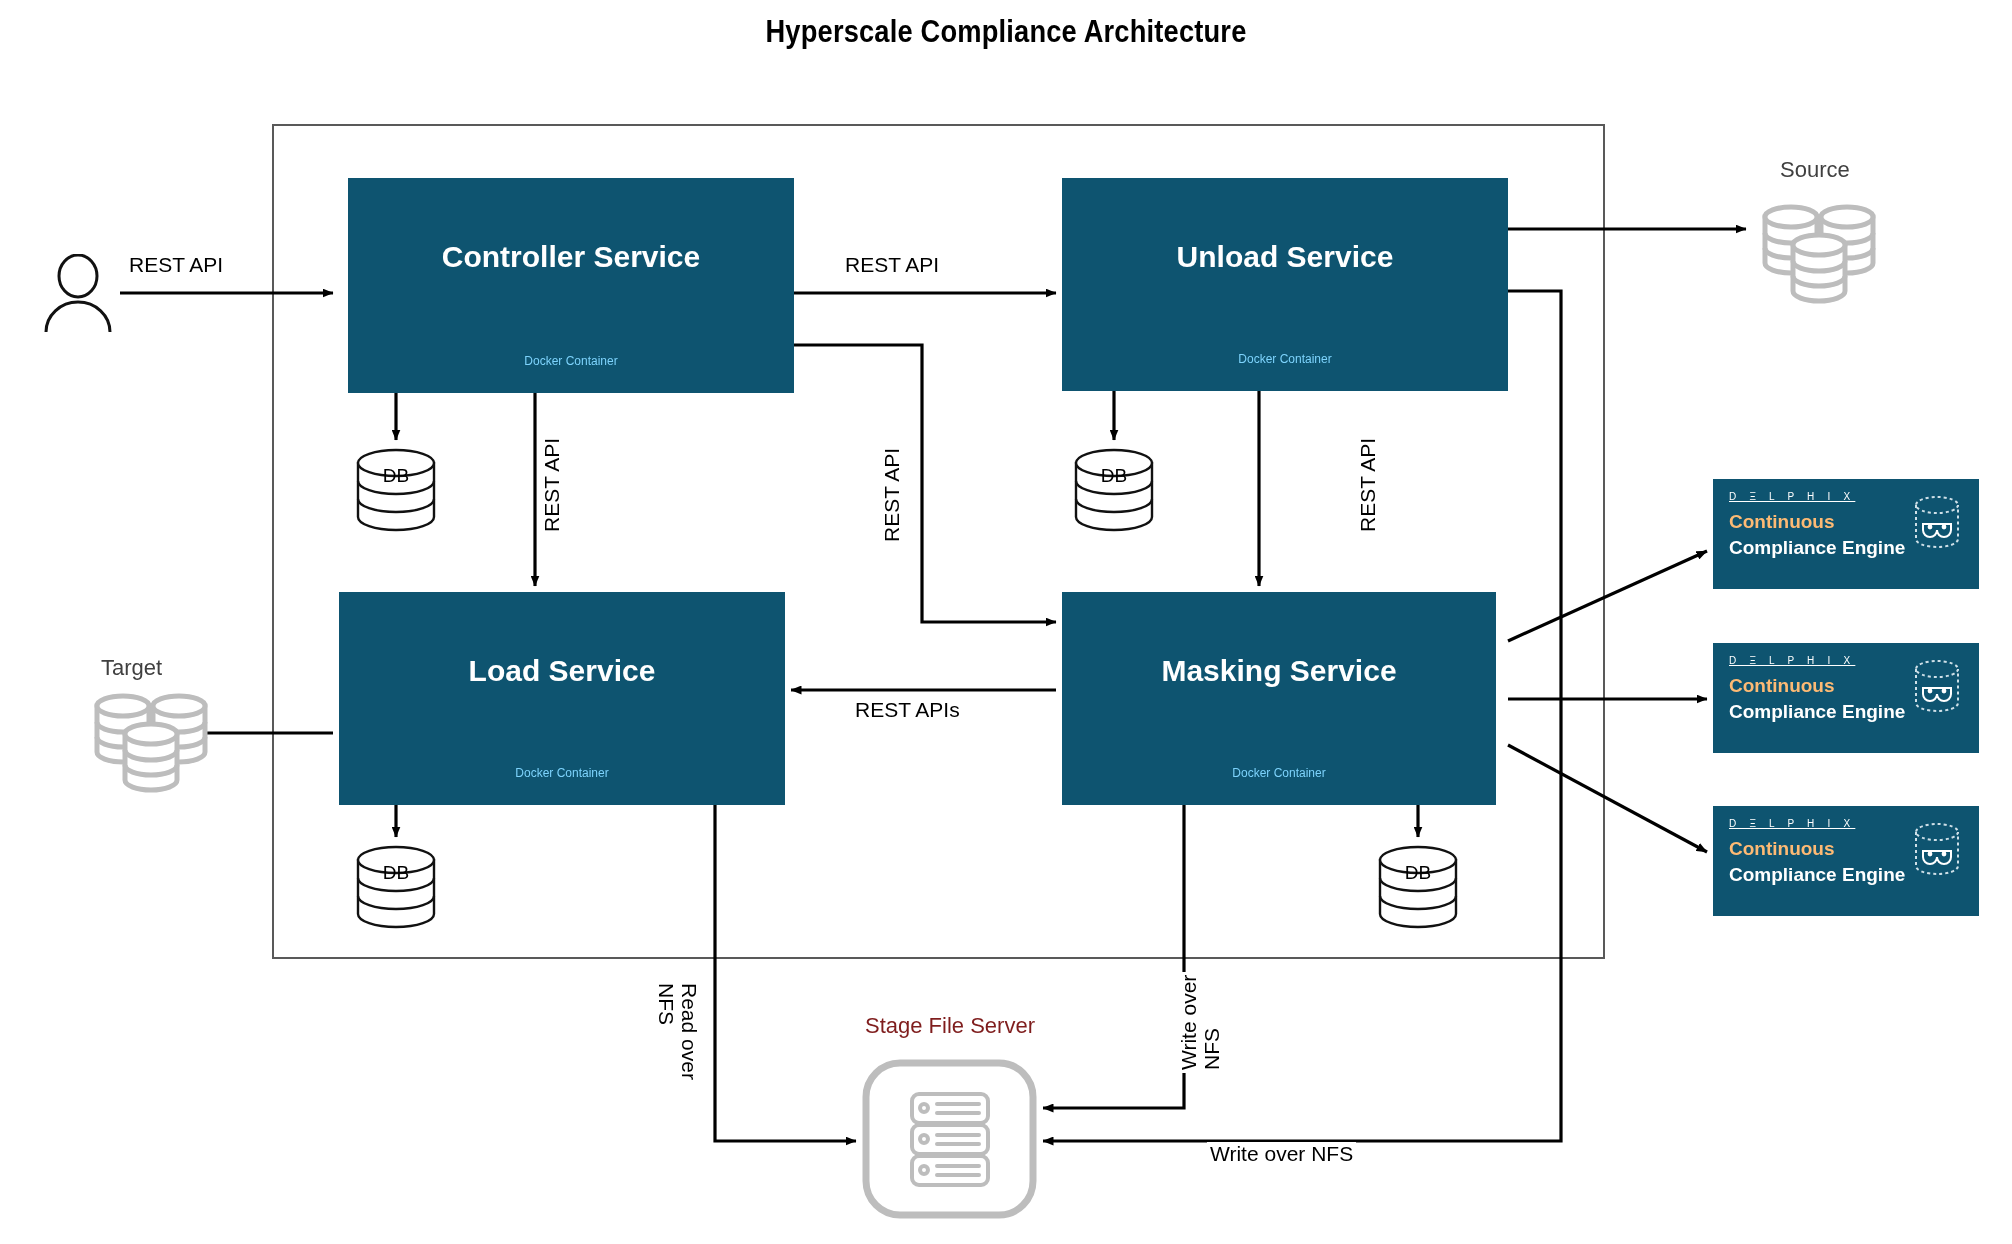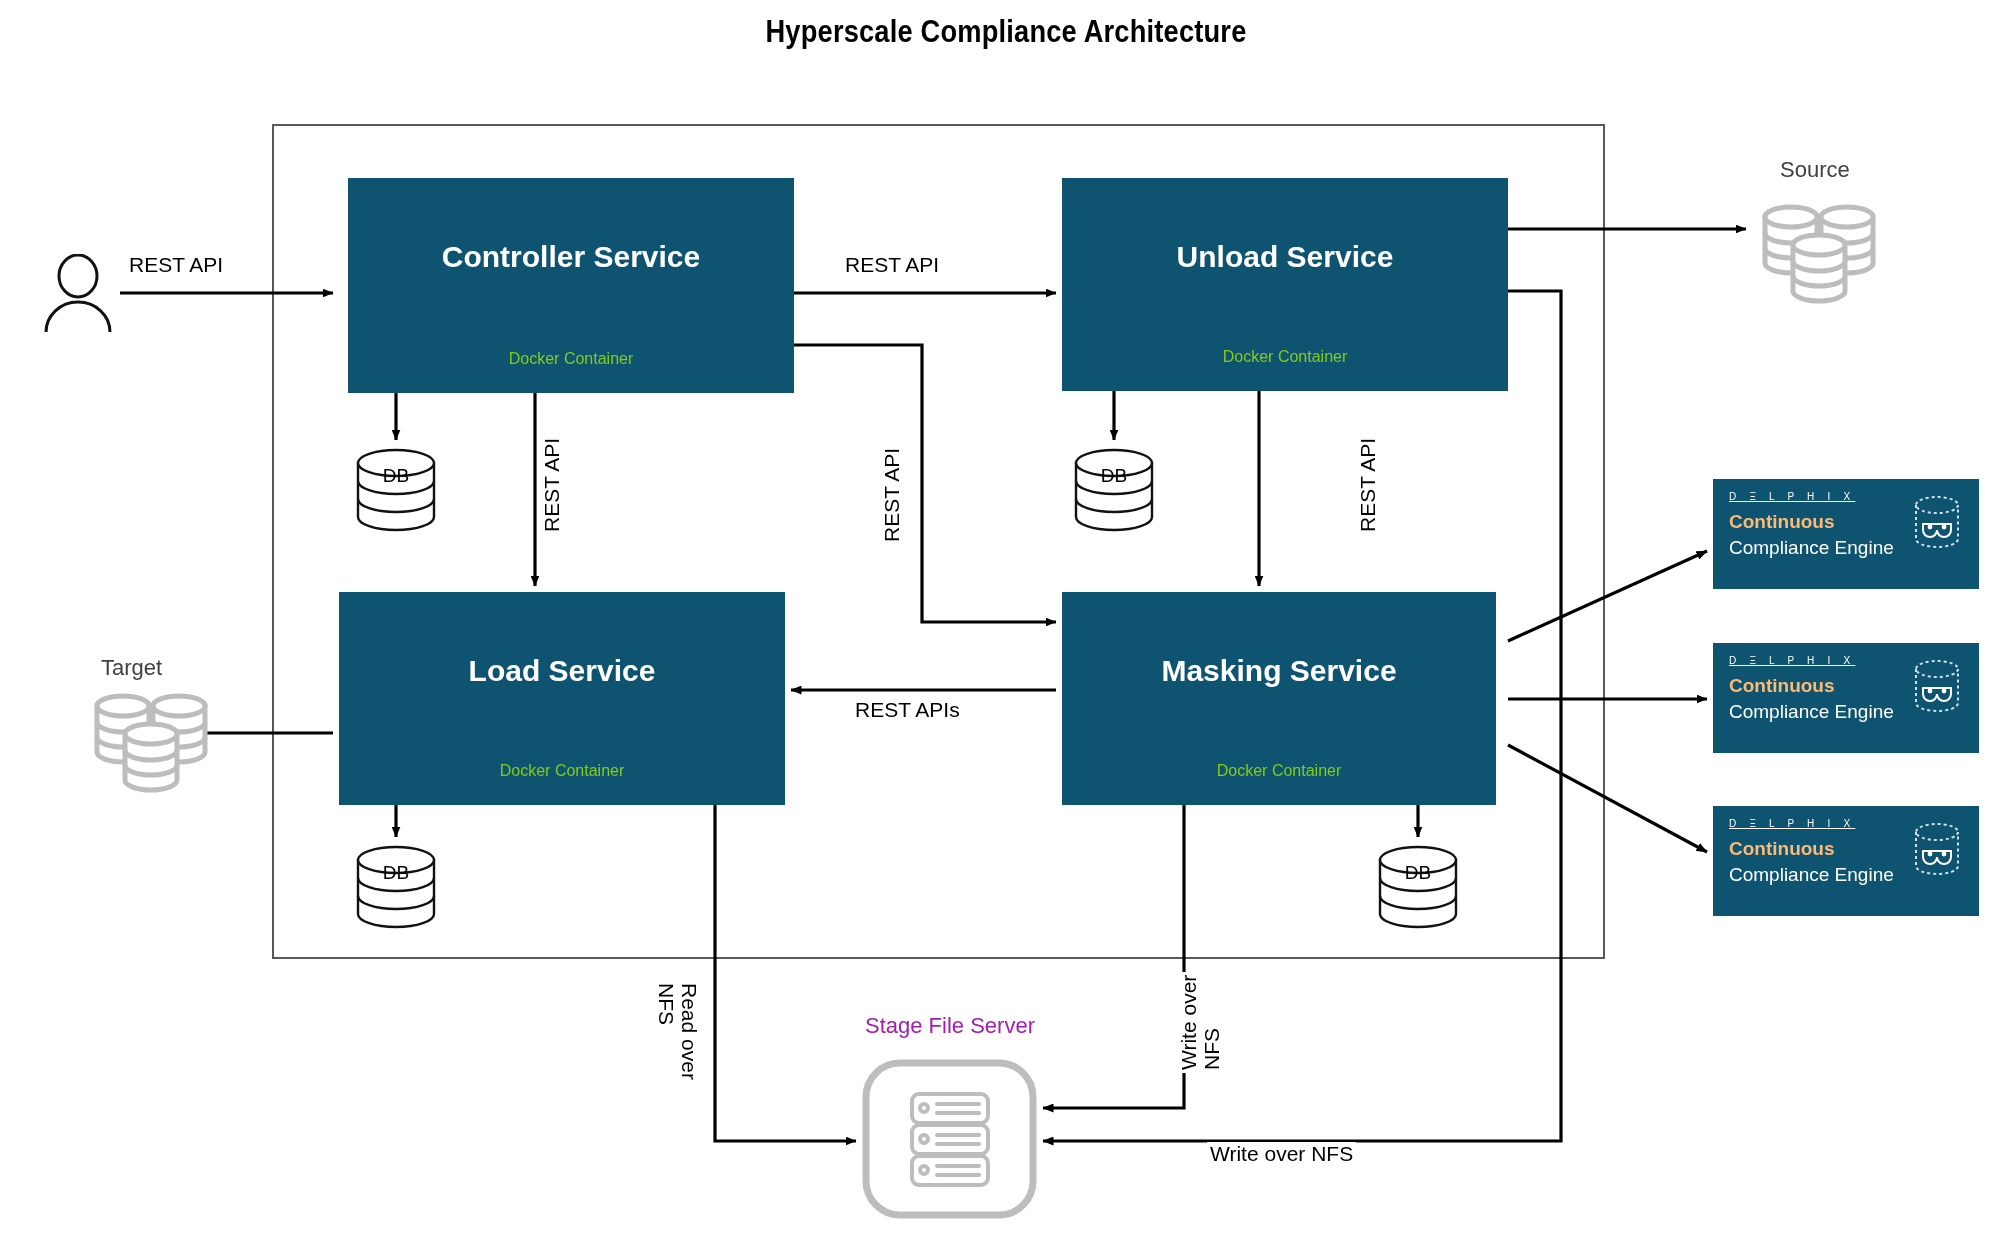--- a/index.html
+++ b/index.html
@@ -14,36 +14,36 @@
   }
 
   
   #outer-box{position:absolute;left:272px;top:124px;width:1333px;height:835px;
     border:2px solid #595959;box-sizing:border-box;background:transparent;}
 
   .svc{position:absolute;background:#0e5470;box-sizing:border-box;}
   .svc .svc-title{position:absolute;left:0;right:0;top:62px;text-align:center;
     color:#fff;font-size:30px;font-weight:bold;}
   .svc .svc-sub{position:absolute;left:0;right:0;bottom:25px;text-align:center;
-    color:#84cc16;font-size:16px;font-weight:normal;}
+    color:#7dd3fc;font-size:12px;font-weight:normal;}
 
   #svc-controller{left:348px;top:178px;width:446px;height:215px;}
   #svc-unload{left:1062px;top:178px;width:446px;height:213px;}
   #svc-load{left:339px;top:592px;width:446px;height:213px;padding-left:9px;}
   #svc-masking{left:1062px;top:592px;width:434px;height:213px;}
 
   
   .eng{position:absolute;width:266px;height:110px;background:#0e5470;box-sizing:border-box;}
   #eng1{left:1713px;top:479px;}
   #eng2{left:1713px;top:643px;}
   #eng3{left:1713px;top:806px;}
   .eng .brand{position:absolute;left:16px;top:12px;font-size:10px;color:#ffffff;
     letter-spacing:5.2px;font-family:"Liberation Sans",sans-serif;text-decoration:underline;}
   .eng .l1{position:absolute;left:16px;top:32px;font-size:19px;font-weight:bold;color:#fdba74;}
-  .eng .l2{position:absolute;left:16px;top:58px;font-size:19px;font-weight:normal;color:#fff;}
+  .eng .l2{position:absolute;left:16px;top:58px;font-size:19px;font-weight:bold;color:#fff;}
   .eng .eicon{position:absolute;right:14px;top:14px;width:56px;height:58px;}
 
   
   .dbc{position:absolute;width:88px;height:90px;}
   .dbc .lbl{position:absolute;left:0;right:0;top:20px;text-align:center;font-size:19px;color:#000;}
   #db-ctrl{left:352px;top:445px;}
   #db-unload{left:1070px;top:445px;}
   #db-load{left:352px;top:842px;}
   #db-mask{left:1374px;top:842px;}
 
@@ -54,21 +54,21 @@
   .stack-label{position:absolute;font-size:22px;color:#404040;white-space:nowrap;}
   #src-label{left:1780px;top:157px;}
   #tgt-label{left:101px;top:655px;}
 
   
   #user-icon{position:absolute;left:42px;top:254px;width:72px;height:78px;}
 
   
   #sfs-box{position:absolute;left:862px;top:1059px;width:175px;height:160px;}
   #sfs-label{position:absolute;left:855px;top:1013px;width:190px;text-align:center;
-    font-size:22px;color:#a21caf;}
+    font-size:22px;color:#7f1d1d;}
 
   
   #wires{position:absolute;left:0;top:0;width:2012px;height:1244px;pointer-events:none;}
 
   .wlabel{position:absolute;font-size:21px;color:#000;white-space:nowrap;background:#fff;
     padding:0 3px;}
   .wlabel.rot-ccw{transform:rotate(-90deg);transform-origin:left top;}
   .wlabel.rot-cw{transform:rotate(90deg);transform-origin:left top;}
   .wlabel.two{line-height:1.08;text-align:left;}
 </style>

